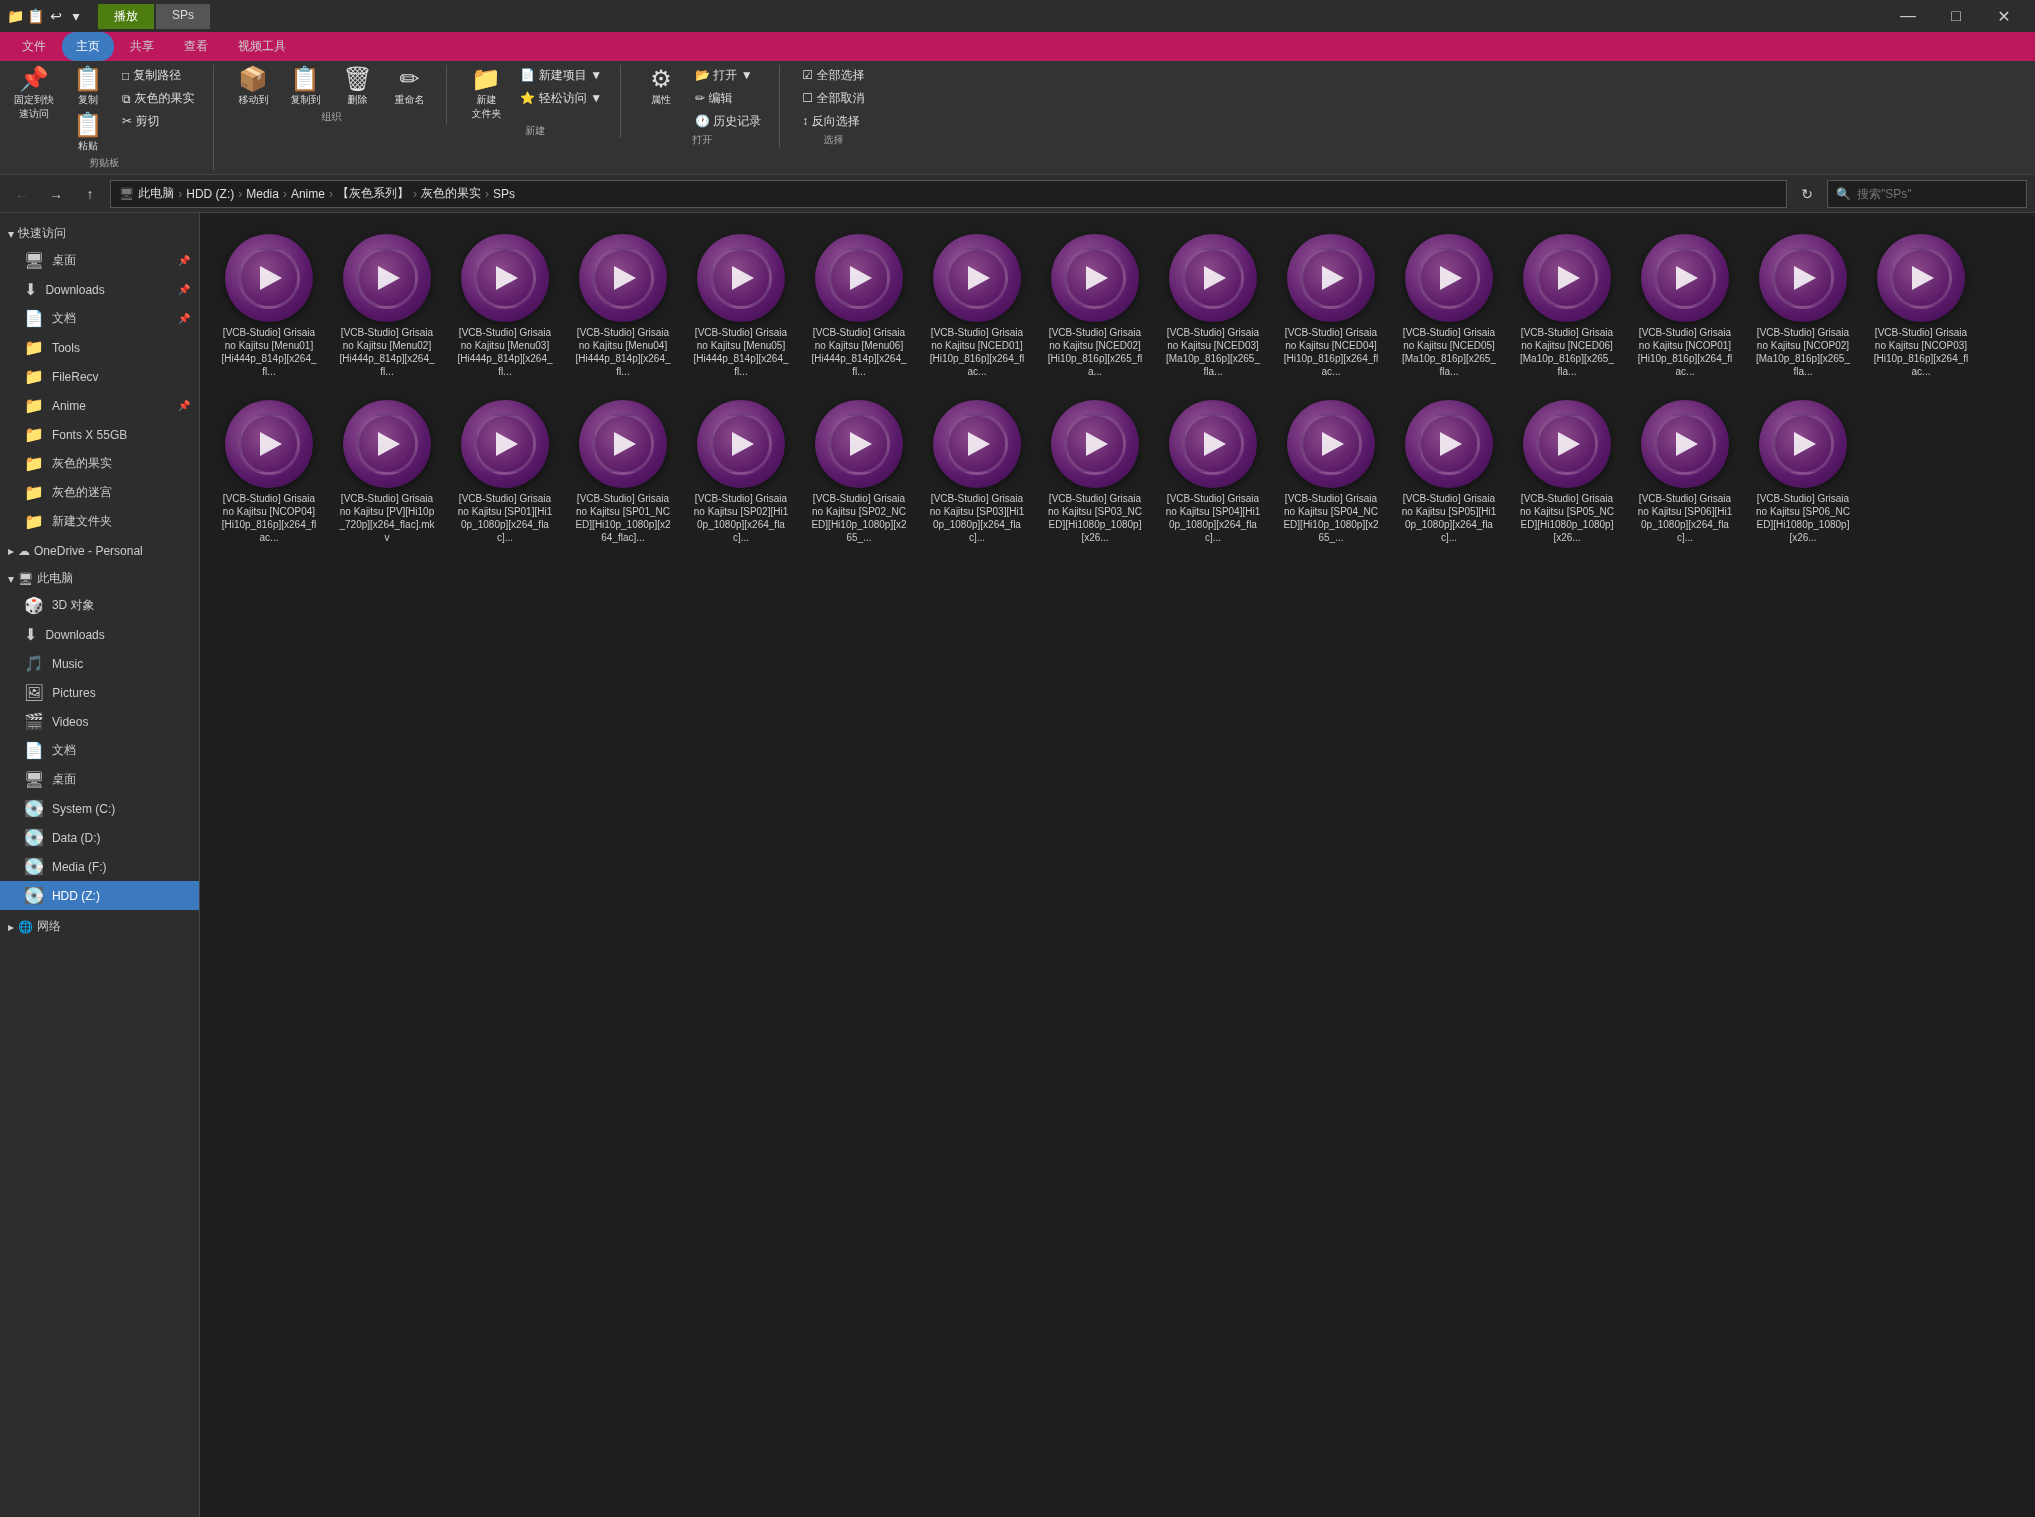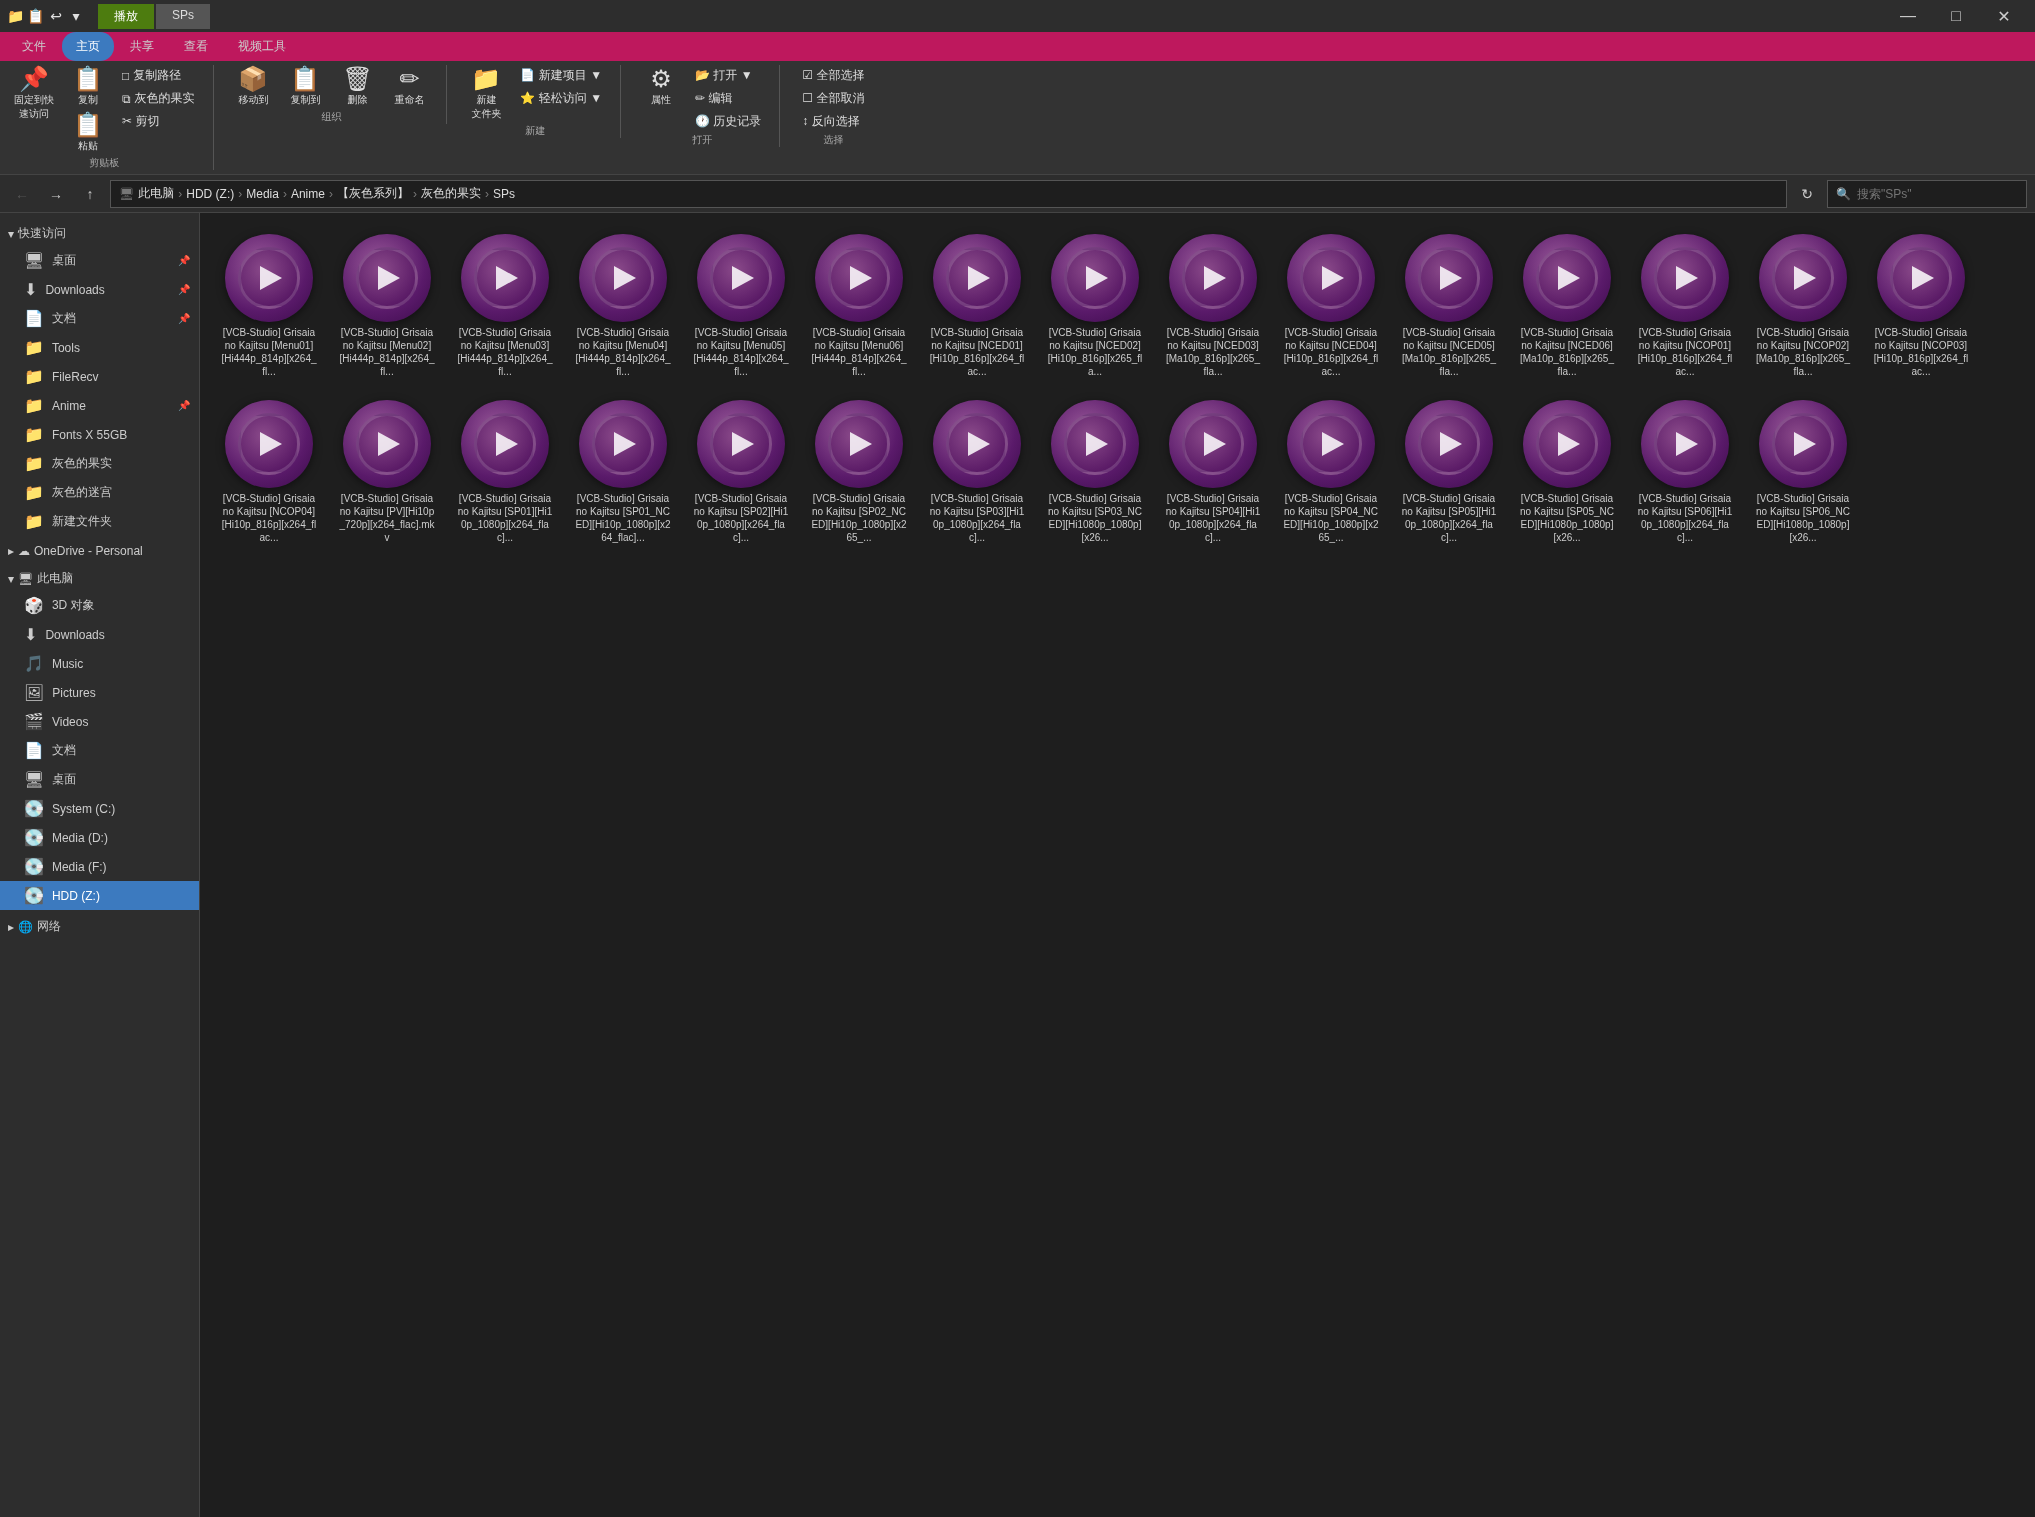--- a/index.html
+++ b/index.html
@@ -602,21 +602,21 @@
       <div class="sidebar-item">
         <span class="icon">🖥</span>
         <span>桌面</span>
       </div>
       <div class="sidebar-item">
         <span class="icon">💽</span>
         <span>System (C:)</span>
       </div>
       <div class="sidebar-item">
         <span class="icon">💽</span>
-        <span>Media (D:)</span>
+        <span>Data (D:)</span>
       </div>
       <div class="sidebar-item">
         <span class="icon">💽</span>
         <span>Media (F:)</span>
       </div>
       <div class="sidebar-item active">
         <span class="icon">💽</span>
         <span>HDD (Z:)</span>
       </div>
     </div>

